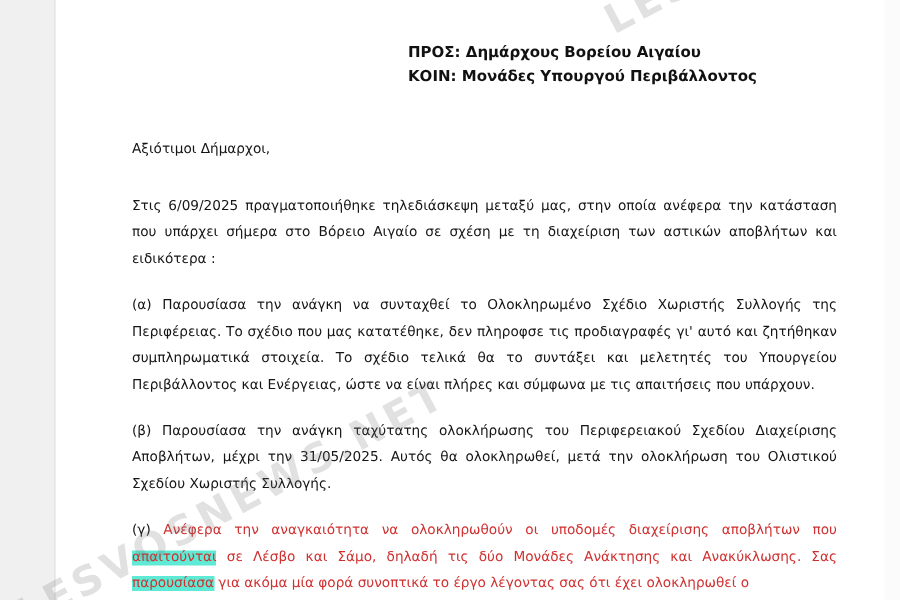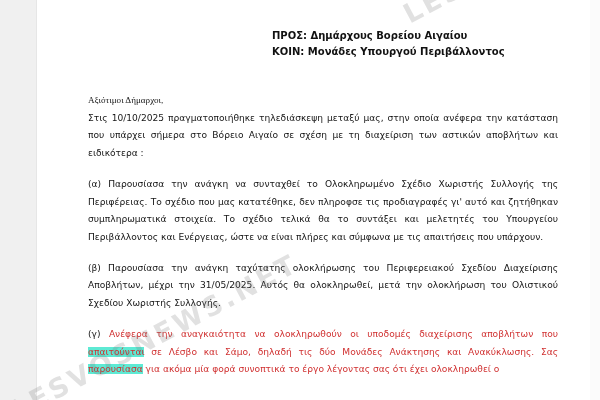--- a/index.html
+++ b/index.html
@@ -67,22 +67,21 @@
     width: 470px;
     font-size: 9.1px;
     color: #151515;
     line-height: 1.95;
     text-align: justify;
   }
   .para {
     margin: 0 0 13px 0;
   }
   .para.salutation {
-    margin-bottom: 0;
-    font-family: Liberation Serif, serif;
+    margin-bottom: 20px;
   }
   .hl-red {
     color: #d03030;
   }
   .hl-pink {
     background: #5eead4;
     color: #d03030;
   }
   
   .watermark {
@@ -131,21 +130,21 @@
         <span>Δημάρχους Βορείου Αιγαίου</span>
       </div>
       <div class="header-line">
         <span class="label">ΚΟΙΝ:</span>
         <span>Μονάδες Υπουργού Περιβάλλοντος</span>
       </div>
     </div>
 
     <div class="body-block">
       <p class="para salutation">Αξιότιμοι Δήμαρχοι,</p>
-      <p class="para">Στις 10/10/2025 πραγματοποιήθηκε τηλεδιάσκεψη μεταξύ μας, στην οποία ανέφερα την κατάσταση που υπάρχει σήμερα στο Βόρειο Αιγαίο σε σχέση με τη διαχείριση των αστικών αποβλήτων και ειδικότερα :</p>
+      <p class="para">Στις 6/09/2025 πραγματοποιήθηκε τηλεδιάσκεψη μεταξύ μας, στην οποία ανέφερα την κατάσταση που υπάρχει σήμερα στο Βόρειο Αιγαίο σε σχέση με τη διαχείριση των αστικών αποβλήτων και ειδικότερα :</p>
       <p class="para">(α) Παρουσίασα την ανάγκη να συνταχθεί το Ολοκληρωμένο Σχέδιο Χωριστής Συλλογής της Περιφέρειας. Το σχέδιο που μας κατατέθηκε, δεν πληροφσε τις προδιαγραφές γι' αυτό και ζητήθηκαν συμπληρωματικά στοιχεία. Το σχέδιο τελικά θα το συντάξει και μελετητές του Υπουργείου Περιβάλλοντος και Ενέργειας, ώστε να είναι πλήρες και σύμφωνα με τις απαιτήσεις που υπάρχουν.</p>
       <p class="para">(β) Παρουσίασα την ανάγκη ταχύτατης ολοκλήρωσης του Περιφερειακού Σχεδίου Διαχείρισης Αποβλήτων, μέχρι την 31/05/2025. Αυτός θα ολοκληρωθεί, μετά την ολοκλήρωση του Ολιστικού Σχεδίου Χωριστής Συλλογής.</p>
       <p class="para">
         <span>(γ) </span><span class="hl-red">Ανέφερα την αναγκαιότητα να ολοκληρωθούν οι υποδομές διαχείρισης αποβλήτων που </span><span class="hl-pink">απαιτούνται</span><span class="hl-red"> σε Λέσβο και Σάμο, δηλαδή τις δύο Μονάδες Ανάκτησης και Ανακύκλωσης. Σας </span><span class="hl-pink">παρουσίασα</span><span class="hl-red"> για ακόμα μία φορά συνοπτικά το έργο λέγοντας σας ότι έχει ολοκληρωθεί ο</span>
       </p>
     </div>
   </div>
 
   <div class="watermark">
     <div class="wm-text wm-1">LESVOSNEWS.NET</div>

